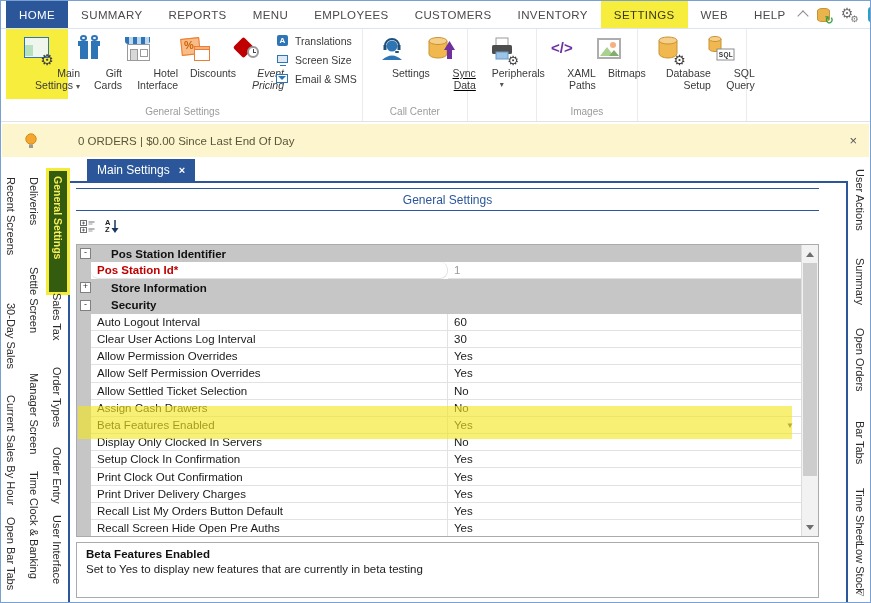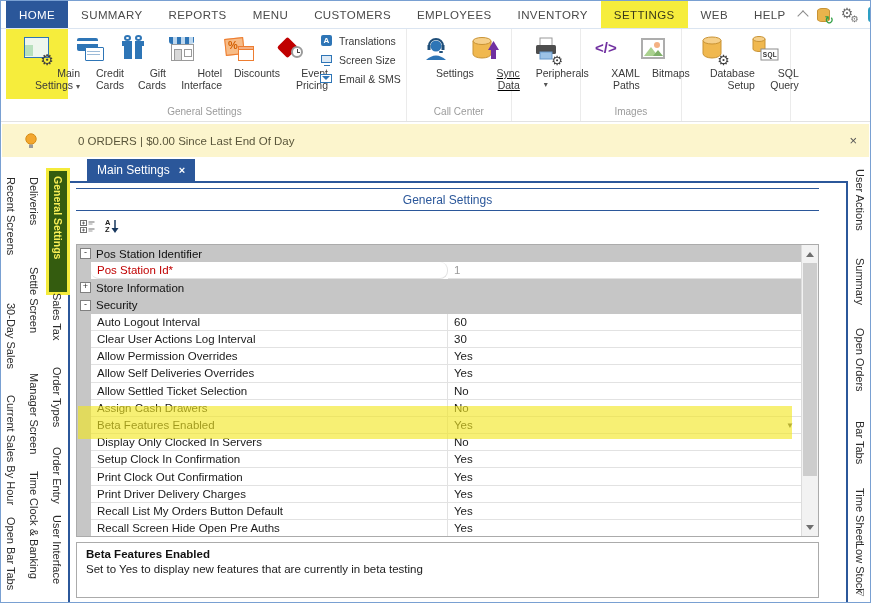--- a/index.html
+++ b/index.html
@@ -98,27 +98,27 @@
   
   .pg-toolbar{position:absolute;left:79px;top:218px;display:flex;gap:9px;align-items:flex-start;height:18px;}
   .az{display:flex;align-items:flex-start;gap:1px;}
   .az .letters{display:flex;flex-direction:column;font-size:7.5px;font-weight:bold;color:#222;line-height:7px;}
   .pg{position:absolute;left:75px;top:243px;width:743px;height:293px;border:1px solid #ababab;background:#fff;box-sizing:border-box;}
   .pg-rows{position:absolute;left:0;top:0;right:17px;bottom:0;overflow:hidden;}
   .pg-row{display:flex;height:17.2px;align-items:stretch;font-size:11.5px;box-sizing:border-box;}
   .pg-cat{background:#c6c6c6;align-items:center;}
   .pg-tog{width:9px;height:9px;margin-left:3px;background:#fff;border:1px solid #808080;font-size:9px;line-height:7px;
           text-align:center;color:#333;flex:none;box-sizing:content-box;}
-  .pg-cn{font-weight:normal;color:#111;padding-left:5px;}
+  .pg-cn{font-weight:bold;color:#111;padding-left:20px;}
   .pg-gut{width:14px;background:#c6c6c6;flex:none;}
   .pg-n{width:357px;flex:none;border-right:1px solid #e2e2e2;border-bottom:1px solid #e2e2e2;padding-left:6px;
         display:flex;align-items:center;color:#1a1a1a;background:#fff;box-sizing:border-box;}
   .pg-v{flex:1;border-bottom:1px solid #e2e2e2;padding-left:6px;display:flex;align-items:center;position:relative;
         color:#1a1a1a;background:#fff;}
-  .req .pg-n{color:#c00000;font-weight:normal;border-radius:8px;}
+  .req .pg-n{color:#c00000;font-weight:bold;border-radius:8px;}
   .dim .pg-v{color:#9b9b9b;}
   .pg-dd{position:absolute;right:7px;top:4px;font-size:8px;color:#555;}
   .pg-sb{position:absolute;top:0;right:0;width:17px;bottom:0;background:#f2f2f2;border-left:1px solid #dcdcdc;box-sizing:border-box;}
   .sb-btn{position:absolute;left:0;width:100%;height:16px;display:flex;align-items:center;justify-content:center;}
   .sb-up{top:1px;} .sb-down{bottom:1px;}
   .tri-up{width:0;height:0;border-left:4px solid transparent;border-right:4px solid transparent;border-bottom:5px solid #6e6e6e;}
   .tri-down{width:0;height:0;border-left:4px solid transparent;border-right:4px solid transparent;border-top:5px solid #6e6e6e;}
   .sb-thumb{position:absolute;left:1px;right:1px;top:18px;height:213px;background:#cdcdcd;}
   .beta-hl{position:absolute;left:77px;top:405px;width:714px;height:33px;background:rgba(242,230,30,.62);z-index:6;pointer-events:none;}
   
@@ -129,22 +129,22 @@
 </head>
 <body>
 
 <div id="app">
 
   <div id="menubar">
     <span class="mi active">HOME</span>
     <span class="mi">SUMMARY</span>
     <span class="mi">REPORTS</span>
     <span class="mi">MENU</span>
+    <span class="mi">EMPLOYEES</span>
     <span class="mi">CUSTOMERS</span>
-    <span class="mi">EMPLOYEES</span>
     <span class="mi">INVENTORY</span>
     <span class="mi hl">SETTINGS</span>
     <span class="mi">WEB</span>
     <span class="mi">HELP</span>
     <span class="tb-icons">
       <span class="chev"></span>
       <span class="tb-db">
           <i class="cyl"></i>
           <span class="syn">↻</span>
         </span>
@@ -162,30 +162,20 @@
       <div class="rb-body">
         <div class="rb-btn hl" style="width:62px;">
           <span class="ic ic-mainset">
               <i class="wt"></i>
               <i class="w"></i>
               <i class="wl"></i>
               <span class="gearchar g">⚙</span>
             </span>
           <span class="lbl"><span>Main Settings</span> <span class="arr">▾</span></span>
         </div>
-        <div class="rb-btn" style="width:44px;">
-          <span class="ic ic-cc">
-              <i class="c1"></i>
-              <i class="st"></i>
-              <i class="c2"></i>
-              <i class="l1"></i>
-              <i class="l2"></i>
-            </span>
-          <span class="lbl">Credit Cards</span>
-        </div>
         <div class="rb-btn" style="width:42px;">
           <span class="ic ic-gift">
               <i class="b1"></i>
               <i class="b2"></i>
               <i class="lid"></i>
               <i class="box"></i>
               <i class="rib"></i>
             </span>
           <span class="lbl">Gift Cards</span>
         </div>
@@ -200,21 +190,21 @@
         </div>
         <div class="rb-btn" style="width:58px;">
           <span class="ic ic-disc">
               <i class="tick"></i>
               <span class="pct">%</span>
               <i class="tbl"></i>
               <i class="tbh"></i>
             </span>
           <span class="lbl">Discounts</span>
         </div>
-        <div class="rb-btn" style="width:48px;">
+        <div class="rb-btn" style="width:48px;font-style:italic;">
           <span class="ic ic-event">
               <i class="tag"></i>
               <i class="clk"></i>
               <i class="h1"></i>
               <i class="h2"></i>
             </span>
           <span class="lbl">Event Pricing</span>
         </div>
         <div class="rb-stack">
           <div class="rb-small">
@@ -441,21 +431,21 @@
         <span class="pg-n">Clear User Actions Log Interval</span>
         <span class="pg-v">30</span>
       </div>
       <div class="pg-row">
         <span class="pg-gut"></span>
         <span class="pg-n">Allow Permission Overrides</span>
         <span class="pg-v">Yes</span>
       </div>
       <div class="pg-row">
         <span class="pg-gut"></span>
-        <span class="pg-n">Allow Self Deliveries Overrides</span>
+        <span class="pg-n">Allow Self Permission Overrides</span>
         <span class="pg-v">Yes</span>
       </div>
       <div class="pg-row">
         <span class="pg-gut"></span>
         <span class="pg-n">Allow Settled Ticket Selection</span>
         <span class="pg-v">No</span>
       </div>
       <div class="pg-row">
         <span class="pg-gut"></span>
         <span class="pg-n">Assign Cash Drawers</span>

